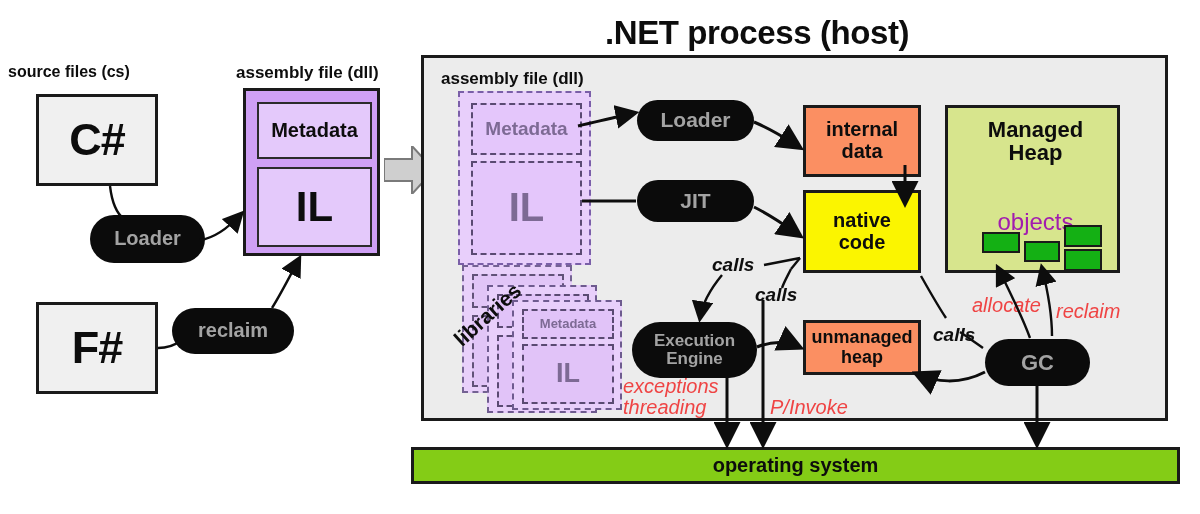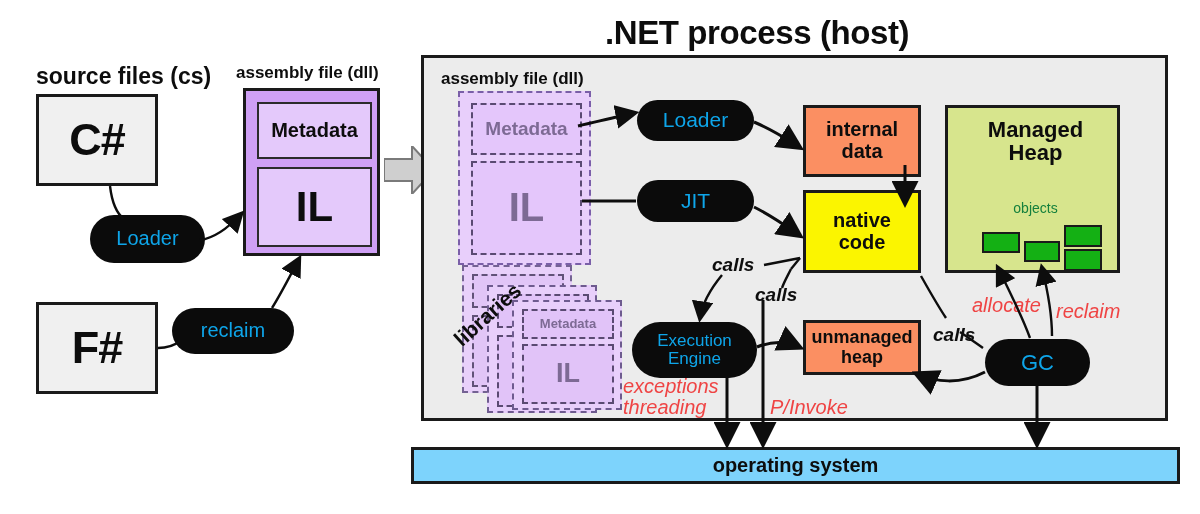--- a/index.html
+++ b/index.html
@@ -51,53 +51,53 @@
   .asm-inner{background:#e4c9fb;border:2px solid #2b2b2b;}
   .dash-outer{background:#e8cffb;border:2px dashed #7a5fa8;}
   .dash-inner{background:#e4c6fb;border:2px dashed #5a4a72;}
   .lib-outer{background:#e8cffb;border:2px dashed #6e5b8f;}
   .lib-inner{background:#e1c3f8;border:2px dashed #5a4a72;}
   .orange{background:#fb8f62;border:3px solid #1a1a1a;}
   .yellow{background:#fbf500;border:3px solid #1a1a1a;}
   .heap{background:#d7e58d;border:3px solid #1a1a1a;}
   .obj{background:#14b014;border:2px solid #1a1a1a;}
   .gray-panel{background:#ececec;border:3px solid #1a1a1a;}
-  .os-bar{background:#7dd3fc;border:3px solid #1a1a1a;}
+  .os-bar{background:#84cc16;border:3px solid #1a1a1a;}
 
   
   .pill{
     position:absolute;
     box-sizing:border-box;
     background:#0b0b0b;
-    color:#0ea5e9;
+    color:#a3a3a3;
     border-radius:999px;
     display:flex;
     align-items:center;
     justify-content:center;
     text-align:center;
-    font-weight:normal;
+    font-weight:bold;
     line-height:1.06;
   }
 
   
   #wires{position:absolute;left:0;top:0;width:1200px;height:514px;overflow:visible;pointer-events:none;}
   .ln{fill:none;stroke:#0d0d0d;stroke-width:3;}
   .ln-thin{fill:none;stroke:#0d0d0d;stroke-width:2.4;}
 
   .ghost{color:#7d6a94;}
   .rot{transform:rotate(-42deg);transform-origin:left top;}
 </style>
 </head>
 <body>
 
 <div id="stage">
 
   <div class="lbl" style="left:605px;top:16px;font-size:33px;letter-spacing:-.4px;">.NET process (host)</div>
 
-  <div class="lbl" style="left:36px;top:64px;font-size:23px;">source files (cs)</div>
+  <div class="lbl" style="left:8px;top:64px;font-size:16px;">source files (cs)</div>
   <div class="lbl" style="left:236px;top:64px;font-size:17px;">assembly file (dll)</div>
 
   <div class="box src-box" style="left:36px;top:94px;width:122px;height:92px;">
     <span style="font-size:45px;letter-spacing:-1px;">C#</span>
   </div>
 
   <div class="box src-box" style="left:36px;top:302px;width:122px;height:92px;">
     <span style="font-size:45px;letter-spacing:-1px;">F#</span>
   </div>
 
@@ -192,21 +192,21 @@
   </div>
 
   <div class="box orange" style="left:803px;top:320px;width:118px;height:55px;">
     <span style="font-size:18px;white-space:pre-line;">unmanaged
 heap</span>
   </div>
 
   <div class="abs heap" style="left:945px;top:105px;width:175px;height:168px;">
     <div class="lbl" style="left:0;top:10px;width:175px;text-align:center;font-size:22px;white-space:pre-line;">Managed
 Heap</div>
-    <div class="abs" style="left:0;top:92px;width:175px;text-align:center;font-size:14px;color:#15803d;font-weight:normal;">objects</div>
+    <div class="abs" style="left:0;top:100px;width:175px;text-align:center;font-size:24px;color:#a21caf;font-weight:normal;">objects</div>
     <div class="abs obj" style="left:34px;top:124px;width:38px;height:21px;"></div>
     <div class="abs obj" style="left:76px;top:133px;width:36px;height:21px;"></div>
     <div class="abs obj" style="left:116px;top:117px;width:38px;height:22px;"></div>
     <div class="abs obj" style="left:116px;top:141px;width:38px;height:22px;"></div>
   </div>
 
   <div class="lbl" style="left:712px;top:255px;font-size:19px;font-style:italic;">calls</div>
   <div class="lbl" style="left:755px;top:285px;font-size:19px;font-style:italic;">calls</div>
   <div class="lbl" style="left:933px;top:325px;font-size:19px;font-style:italic;">calls</div>
 

